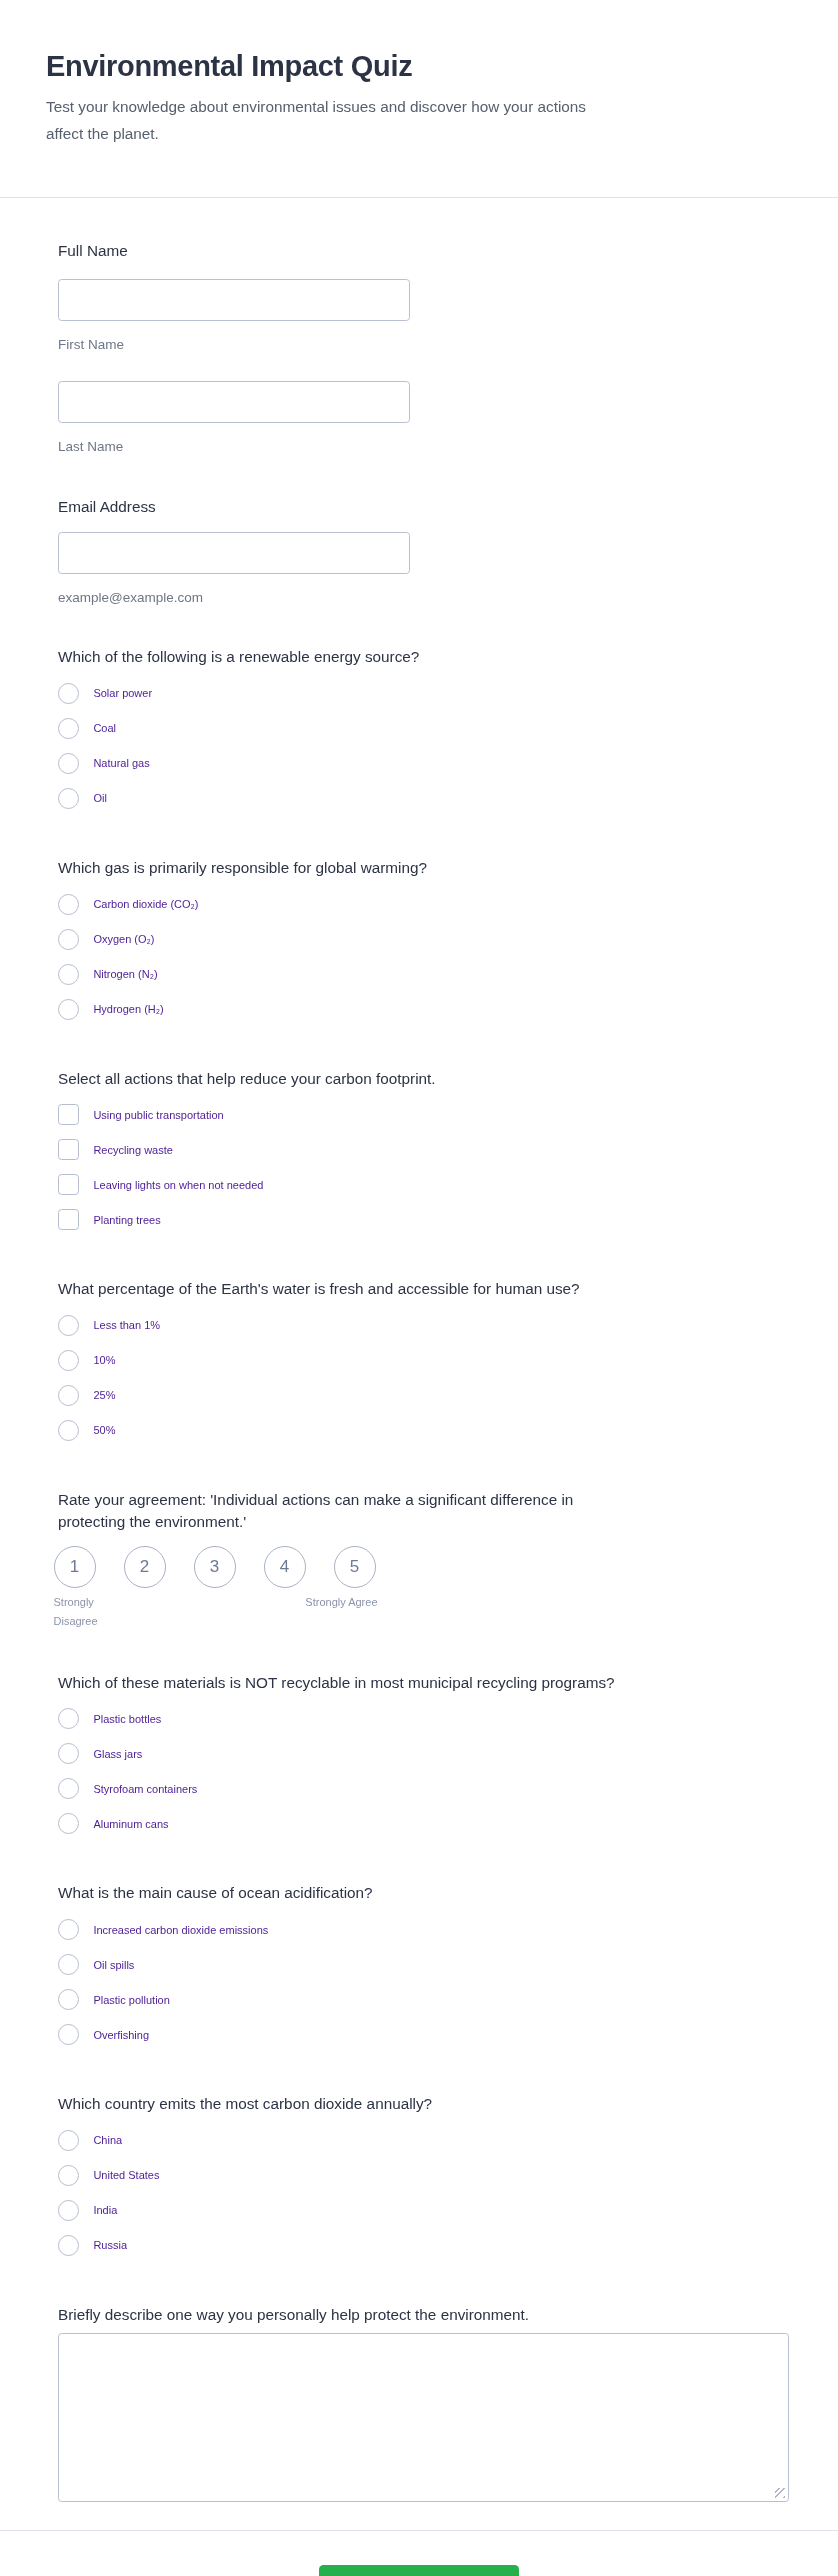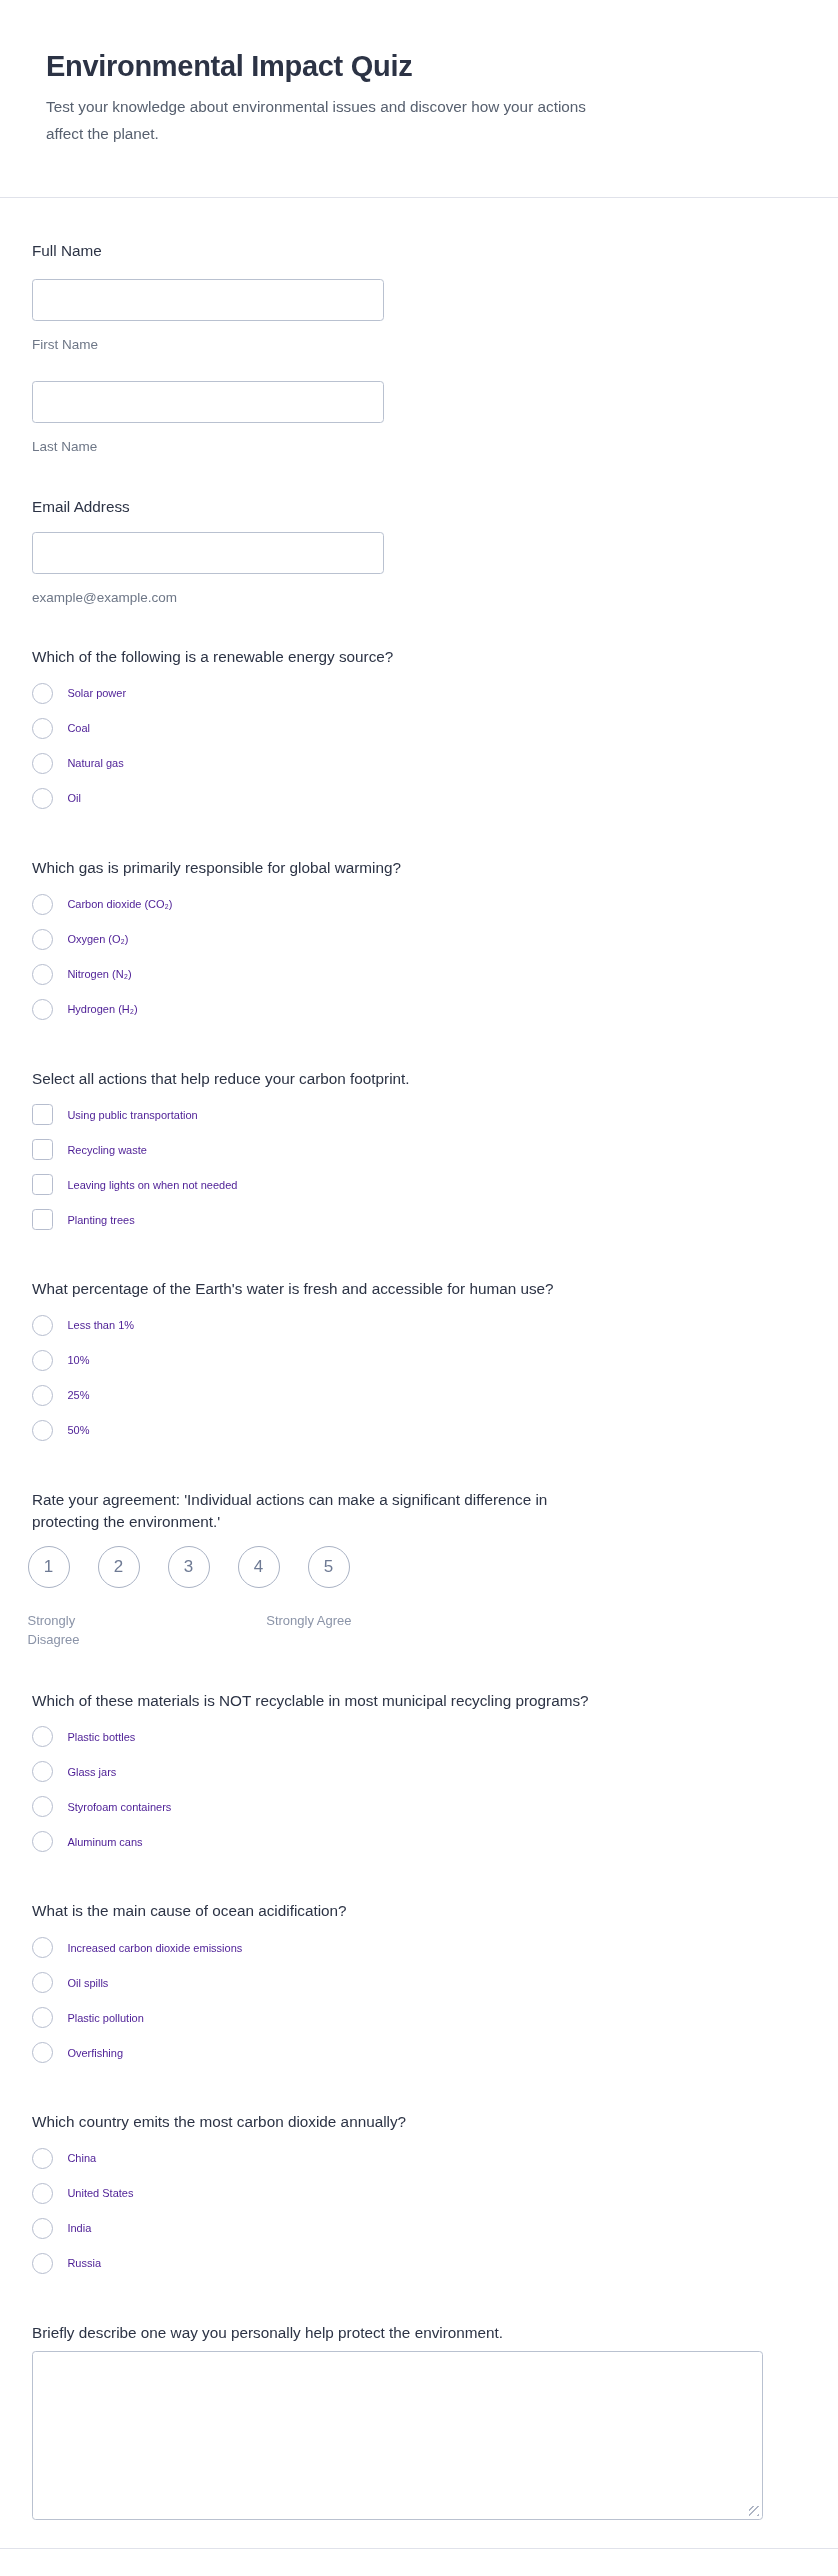--- a/index.html
+++ b/index.html
@@ -11,21 +11,21 @@
   }
   .page { width: 838px; min-height: 2576px; background: #fff; }
 
   
   .header { padding: 50px 58px 0 46px; }
   .page-title { font-size: 29px; font-weight: 700; letter-spacing: -0.3px; color: #2c3345; line-height: 32px; }
   .page-subtitle { margin-top: 10.8px; font-size: 15.3px; line-height: 27px; color: #57606f; max-width: 577px; }
   .header-divider { border: none; border-top: 0.9px solid #e0e2ea; margin-top: 50px; }
 
   
-  .form-body { padding: 0 50px 0 32px; }
+  .form-body { padding: 0 50px 0 58px; }
   .field { margin-top: 42px; }
   .field-label, .q-label { font-size: 15.3px; font-weight: 500; line-height: 22.5px; color: #2c3345; max-width: 731px; }
   .q-label.narrow { max-width: 581px; }
 
   .name-row { display: flex; gap: 28px; margin-top: 17px; flex-direction: column; }
   .name-col { width: 352px; }
   .text-input {
     width: 352px; height: 42px;
     border: 0.9px solid #b9c1d0; border-radius: 3.6px;
     background: #fff; padding: 0 10.8px;
@@ -49,21 +49,21 @@
   
   .question-scale { margin-bottom: 14.4px; }
   .scale-wrap { margin-top: 11.7px; margin-left: -4.5px; width: 324px; }
   .scale-row { display: flex; gap: 28px; }
   .scale-circle {
     width: 42px; height: 42px; flex: none;
     border: 0.9px solid #a9b2c4; border-radius: 50%;
     display: flex; align-items: center; justify-content: center;
     font-size: 17px; color: #6e7a94; background: #fff; cursor: pointer;
   }
-  .scale-labels { margin-top: 23px; display: flex; align-items: flex-start; font-size: 13px; line-height: 19px; color: #8b94a8; }
+  .scale-labels { margin-top: 5px; display: flex; align-items: flex-start; font-size: 11px; line-height: 19px; color: #8b94a8; }
   .scale-left { width: 70px; }
   .scale-right { margin-left: auto; text-align: right; }
 
   
   .textarea-wrap { position: relative; margin-top: 7.2px; width: 731px; }
   .long-text {
     width: 731px; height: 169px; display: block;
     border: 0.9px solid #b9c1d0; border-radius: 3.6px;
     padding: 9px 10.8px; resize: none; outline: none;
     font-family: inherit; font-size: 14.4px; color: #2c3345; background: #fff;

